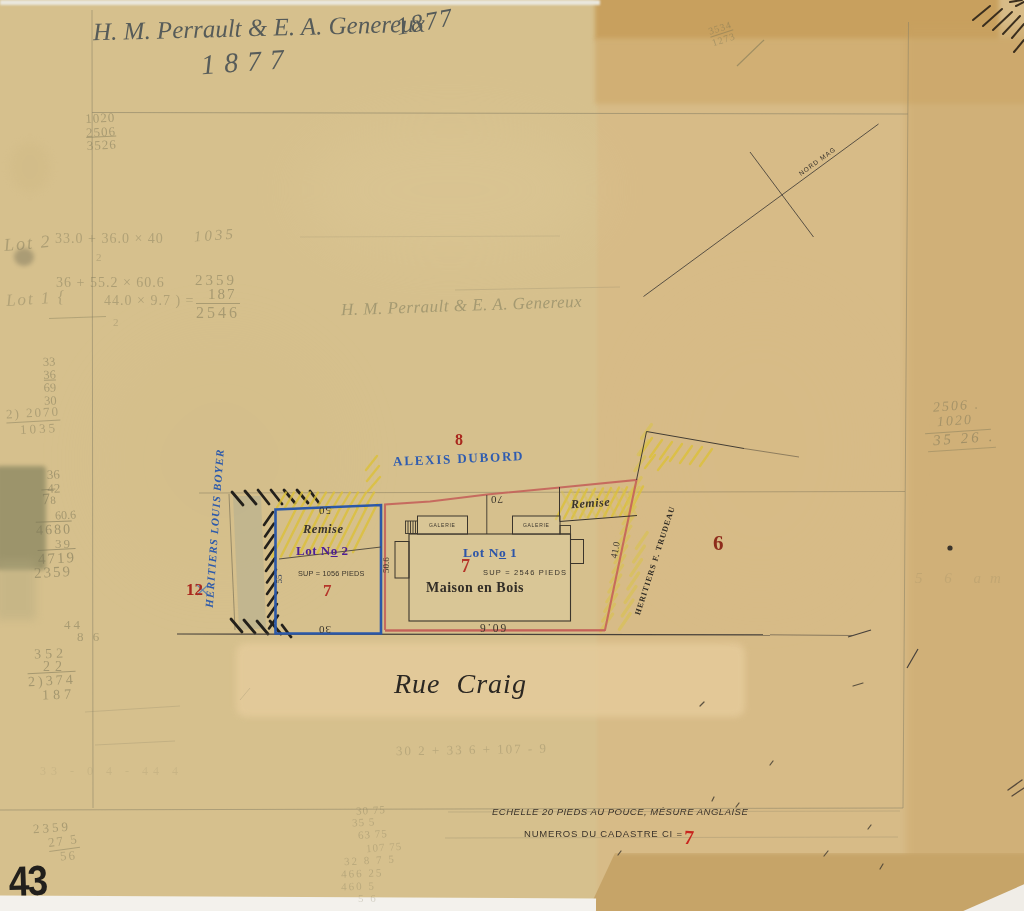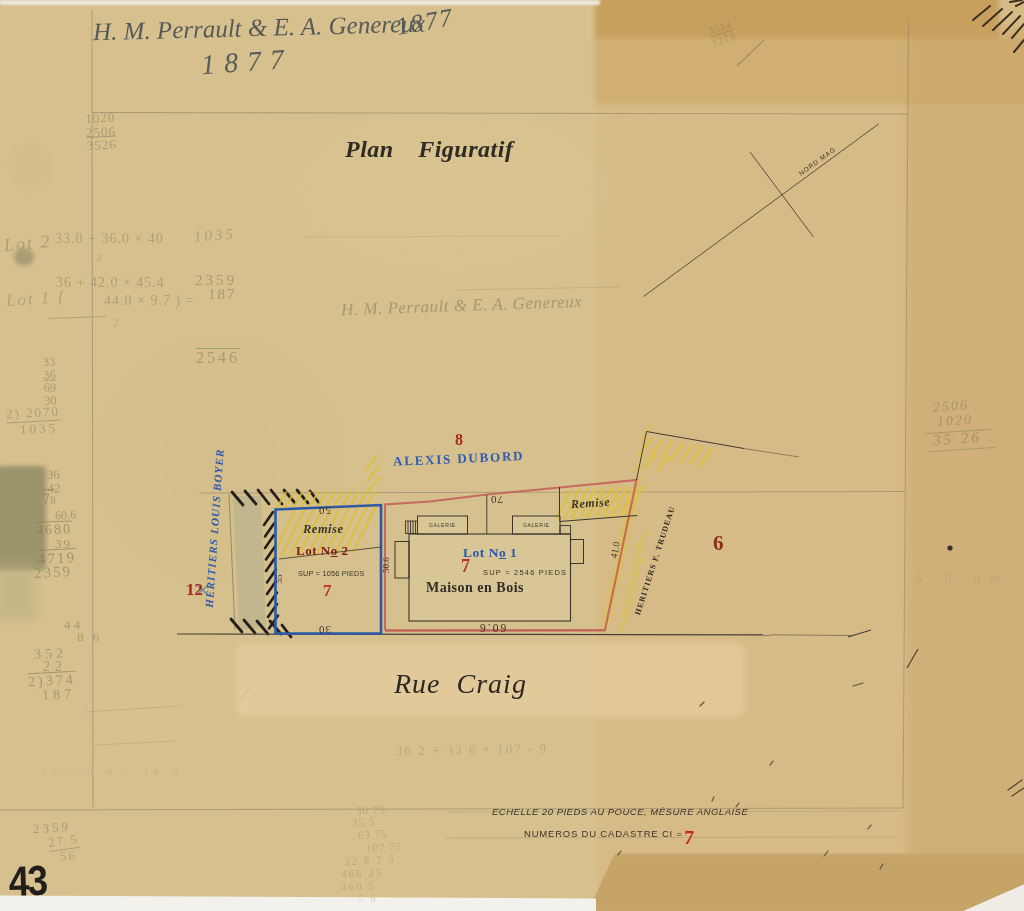--- a/index.html
+++ b/index.html
@@ -287,39 +287,38 @@
       <line x1="853" y1="686" x2="863" y2="683"></line>
     </g>
   </svg>
 
   <div class="abs" style="left:93px;top:14px;font-style:italic;font-size:25px;color:#565b59;transform:rotate(-1.5deg);letter-spacing:0px;white-space:nowrap;">H. M. Perrault &amp; E. A. Genereux</div>
 
   <div class="abs" style="left:396px;top:8px;font-style:italic;font-size:25px;color:#565b59;transform:rotate(-10deg);letter-spacing:2px;">1877</div>
 
   <div class="abs" style="left:201px;top:46px;font-style:italic;font-size:28px;color:#575c5a;transform:rotate(-4deg);letter-spacing:9px;">1877</div>
 
-  <div class="abs" style="left:345px;top:136px;font-weight:bold;font-style:italic;font-size:24px;color:#2e2a24;letter-spacing:0.5px;word-spacing:18px;">Plan Figuratif</div>
 
   <div class="abs" style="left:393px;top:451px;font-weight:bold;font-size:13px;color:#2f5cb0;letter-spacing:1.8px;transform:rotate(-2.5deg);white-space:nowrap;">ALEXIS DUBORD</div>
 
   <div class="abs" style="left:455px;top:431px;font-weight:bold;font-size:16px;color:#a9281e;">8</div>
 
   <div class="abs" style="left:125px;top:512px;width:180px;font-weight:bold;font-style:italic;font-size:11px;color:#2e5bab;letter-spacing:1.2px;transform:rotate(-86deg);white-space:nowrap;">HERITIERS LOUIS BOYER</div>
 
   <div class="abs" style="left:186px;top:580px;font-weight:bold;font-size:17px;color:#a9281e;">12</div>
 
   <div class="abs" style="left:598px;top:556px;width:114px;font-size:8px;font-weight:bold;color:#2e2a24;letter-spacing:1px;transform:rotate(-72deg);white-space:nowrap;">HERITIERS F. TRUDEAU</div>
 
   <div class="abs" style="left:713px;top:531px;font-weight:bold;font-size:21px;color:#8e2c1c;">6</div>
 
   <div class="abs" style="left:318px;top:505px;font-size:11px;color:#3c362c;transform:rotate(180deg);letter-spacing:1px;">50</div>
 
   <div class="abs" style="left:303px;top:522px;font-style:italic;font-weight:bold;font-size:12.5px;color:#3a342b;letter-spacing:0.5px;">Remise</div>
 
-  <div class="abs" style="left:296px;top:543px;font-weight:bold;font-size:13px;color:#7f1d1d;letter-spacing:0.5px;white-space:nowrap;">Lot N<span style="text-decoration:underline;">o</span> 2</div>
+  <div class="abs" style="left:296px;top:543px;font-weight:bold;font-size:13px;color:#4c1d95;letter-spacing:0.5px;white-space:nowrap;">Lot N<span style="text-decoration:underline;">o</span> 2</div>
 
   <div class="abs" style="left:298px;top:569px;font-family:'Liberation Sans',sans-serif;font-size:7.3px;color:#3b352c;letter-spacing:0.2px;white-space:nowrap;">SUP = 1056 PIEDS</div>
 
   <div class="abs" style="left:323px;top:581px;font-weight:bold;font-size:17px;color:#b5352a;">7</div>
 
   <div class="abs" style="left:318px;top:624px;font-size:11px;color:#3c362c;transform:rotate(180deg);letter-spacing:1px;">30</div>
 
   <div class="abs" style="left:274px;top:574px;font-size:9px;color:#2c3a55;transform:rotate(-90deg);">55</div>
 
   <div class="abs" style="left:490px;top:494px;font-size:11px;color:#3c362c;transform:rotate(180deg);letter-spacing:1px;">70</div>
@@ -361,29 +360,29 @@
   <div class="abs" style="left:14px;top:248px;width:20px;height:18px;background:#6b6752;opacity:.4;border-radius:50%;filter:blur(2px);"></div>
 
   <div class="abs pencil" style="left:55px;top:231px;font-size:14px;opacity:.42;letter-spacing:1px;white-space:nowrap;">33.0 + 36.0 × 40</div>
 
   <div class="abs pencil" style="left:194px;top:227px;font-style:italic;font-size:15px;opacity:.45;transform:rotate(-4deg);letter-spacing:3px;">1035</div>
 
   <div class="abs pencil" style="left:96px;top:251px;font-size:11px;opacity:.35;">2</div>
 
   <div class="abs pencil" style="left:6px;top:289px;font-style:italic;font-size:17px;opacity:.4;transform:rotate(-4deg);letter-spacing:2px;">Lot 1 {</div>
 
-  <div class="abs pencil" style="left:56px;top:275px;font-size:14px;opacity:.45;letter-spacing:1px;white-space:nowrap;">36 + 42.0 × 45.4</div>
+  <div class="abs pencil" style="left:56px;top:275px;font-size:14px;opacity:.45;letter-spacing:1px;white-space:nowrap;">36 + 55.2 × 60.6</div>
 
   <div class="abs pencil" style="left:104px;top:293px;font-size:14px;opacity:.42;letter-spacing:1px;white-space:nowrap;">44.0 × 9.7 ) =</div>
 
   <div class="abs pencil" style="left:195px;top:272px;font-size:15px;opacity:.5;letter-spacing:3px;">2359</div>
 
   <div class="abs pencil" style="left:208px;top:286px;font-size:15px;opacity:.55;letter-spacing:2px;">187</div>
 
-  <div class="abs pencil" style="left:196px;top:303px;border-top:1px solid #7d7758;font-size:16px;opacity:.5;letter-spacing:3px;margin-top:45px;">2546</div>
+  <div class="abs pencil" style="left:196px;top:303px;border-top:1px solid #7d7758;font-size:16px;opacity:.5;letter-spacing:3px;">2546</div>
 
   <div class="abs pencil" style="left:113px;top:316px;font-size:11px;opacity:.35;">2</div>
 
   <div class="abs" style="left:49px;top:317px;width:57px;border-top:1px solid #7d7758;opacity:.4;transform:rotate(-2deg);"></div>
 
   <div class="abs pencil" style="left:24px;top:356px;width:32px;text-align:right;font-size:12.5px;line-height:13px;opacity:.5;transform:rotate(-2deg);">33<br>36<br><span style="border-top:1px solid #7d7758;">69</span><br><span style="padding-right:-4px;">30</span></div>
 
   <div class="abs pencil" style="left:6px;top:405px;font-size:13px;opacity:.45;letter-spacing:2px;border-bottom:1px solid #7d7758;transform:rotate(-3deg);">2) 2070</div>
 
   <div class="abs pencil" style="left:20px;top:421px;font-size:13px;opacity:.45;letter-spacing:3px;transform:rotate(-3deg);">1035</div>

